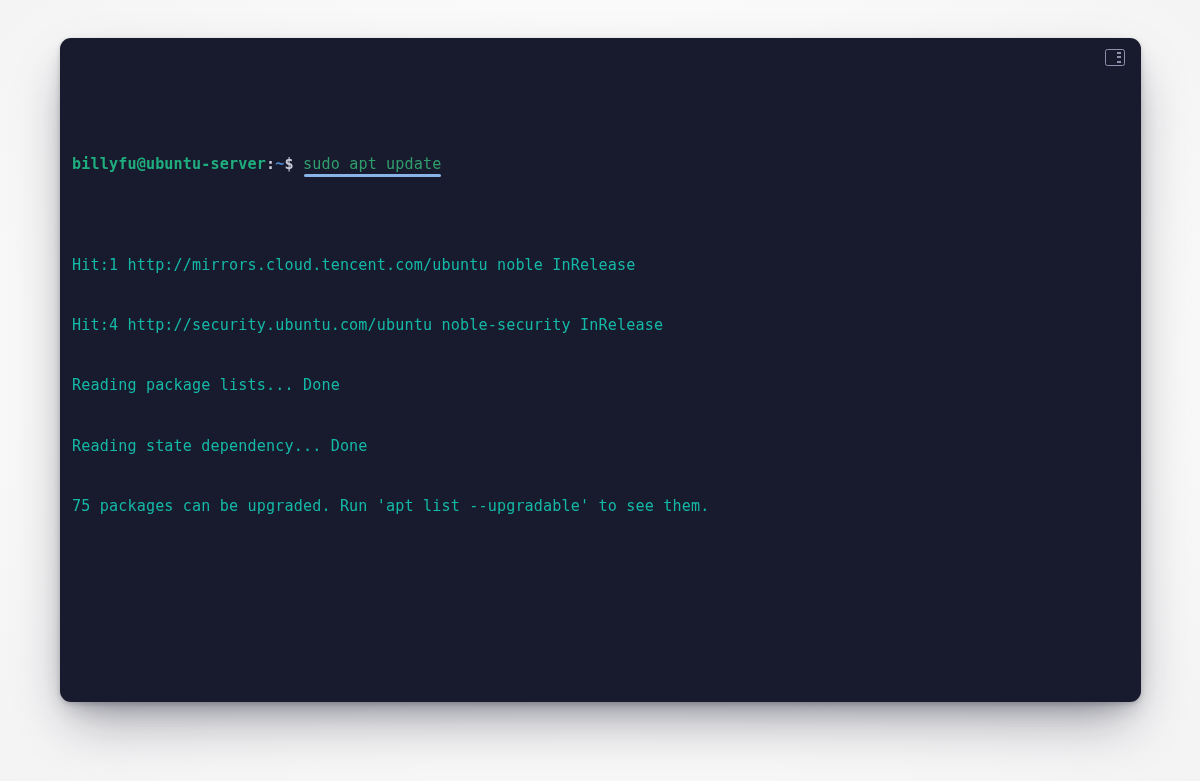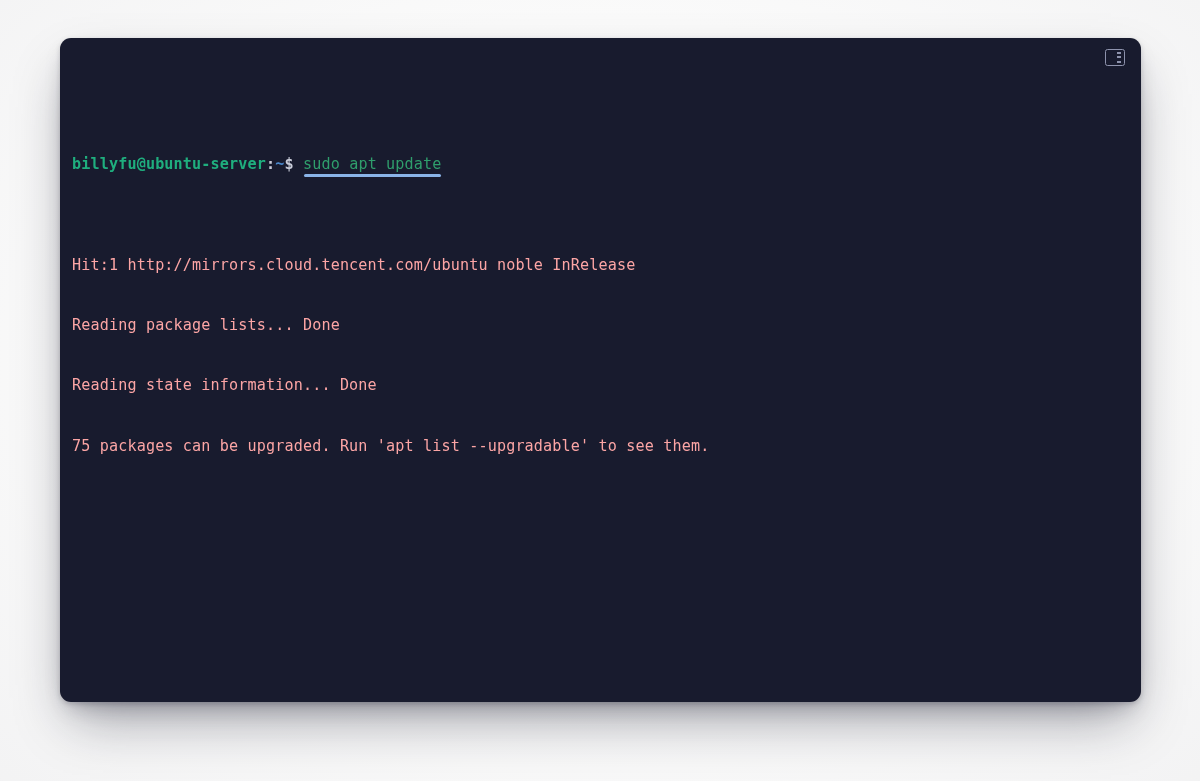--- a/index.html
+++ b/index.html
@@ -83,21 +83,21 @@
     white-space: pre;
     position: relative;
   }
 
   
   .tok-user     { color: #1fae7e; font-weight: bold; }
   .tok-colon    { color: #c9ccd9; font-weight: bold; }
   .tok-tilde    { color: #4a86c9; font-weight: bold; }
   .tok-dollar   { color: #c9ccd9; font-weight: bold; }
   .tok-cmd      { color: #2f9e6c; margin-top: 14px; }
-  .tok-out      { color: #fca5a5; }
+  .tok-out      { color: #14b8a6; }
 
   
   .cmd-wrap {
     position: relative;
     display: inline-block;
   }
   .cmd-underline {
     position: absolute;
     left: 1px;
     right: 1px;
@@ -117,21 +117,22 @@
 
   <span class="panel-icon"></span>
 
   <div class="console">
 
     
     <div class="line"><span class="tok-user">billyfu@ubuntu-server</span><span class="tok-colon">:</span><span class="tok-tilde">~</span><span class="tok-dollar">$</span><span class="tok-cmd"> </span><span class="cmd-wrap"><span class="tok-cmd">sudo apt update</span><span class="cmd-underline"></span></span></div>
 
     
     <div class="line"><span class="tok-out">Hit:1 http://mirrors.cloud.tencent.com/ubuntu noble InRelease</span></div>
+    <div class="line"><span class="tok-out">Hit:4 http://security.ubuntu.com/ubuntu noble-security InRelease</span></div>
     <div class="line"><span class="tok-out">Reading package lists... Done</span></div>
-    <div class="line"><span class="tok-out">Reading state information... Done</span></div>
+    <div class="line"><span class="tok-out">Reading state dependency... Done</span></div>
     <div class="line"><span class="tok-out">75 packages can be upgraded. Run 'apt list --upgradable' to see them.</span></div>
 
     
     
 
   </div>
 </div>
 
 </body></html>

